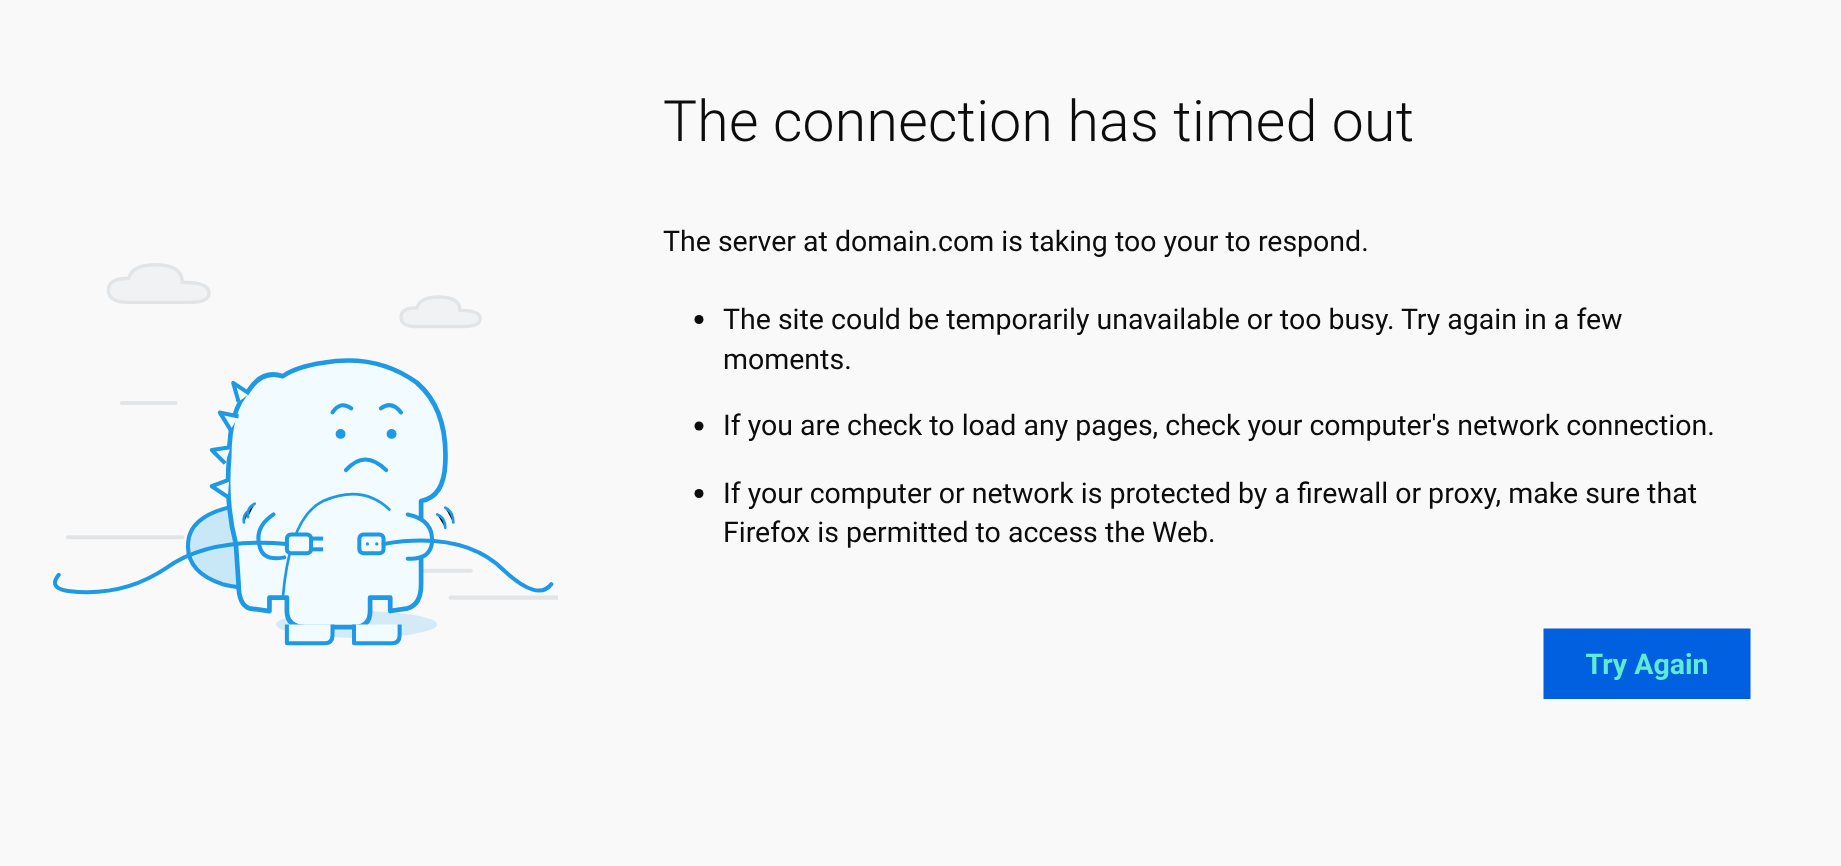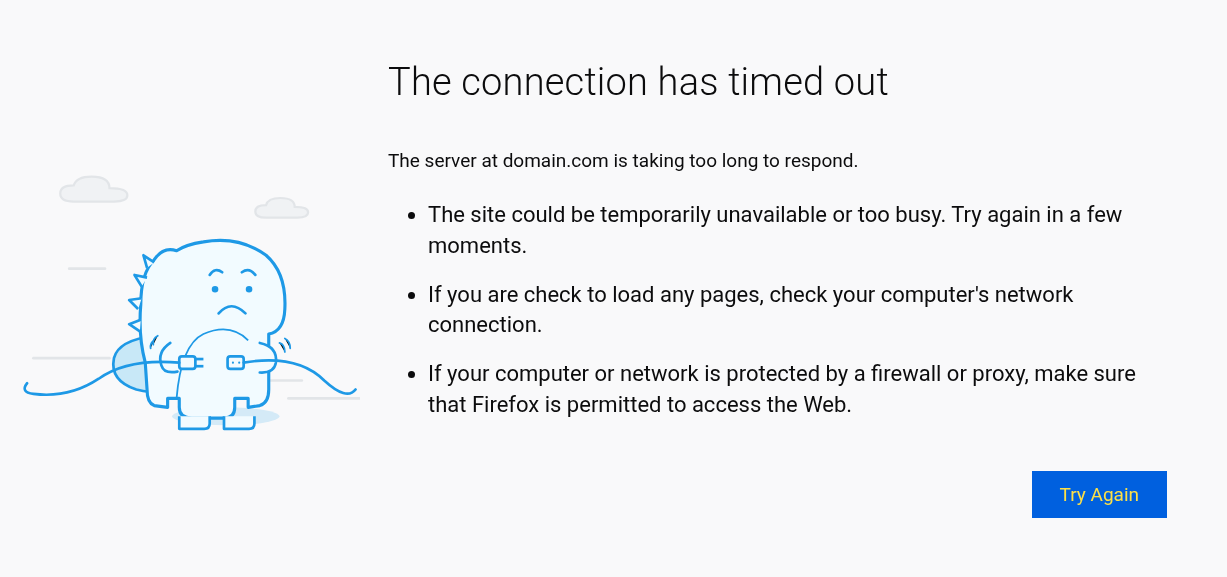--- a/index.html
+++ b/index.html
@@ -6,22 +6,22 @@
     body {
       width: 1227px;
       height: 577px;
       background: #f9f9fa;
       font-family: -apple-system, BlinkMacSystemFont, "Segoe UI", Roboto, Helvetica, Arial, sans-serif;
       color: #0c0c0d;
       overflow: hidden;
     }
     .container {
       display: flex;
-      padding: 50px 60px 40px 20px;
-      gap: 28px;
+      padding: 50px 60px 40px 32px;
+      gap: 70px;
       height: 100%;
       position: relative;
     }
     .illustration {
       flex: 0 0 340px;
       position: relative;
       padding-top: 80px;
     }
     .content {
       flex: 1;
@@ -39,35 +39,35 @@
       font-weight: 400;
       color: #0c0c0d;
       margin-bottom: 28px;
     }
     .reasons {
       list-style: disc;
       padding-left: 40px;
       margin-bottom: 50px;
     }
     .reasons li {
-      font-size: 22px;
+      font-size: 19px;
       line-height: 1.4;
       margin-bottom: 18px;
       color: #0c0c0d;
     }
     .button-row {
       display: flex;
       justify-content: flex-end;
     }
     .try-again-btn {
       background: #0060df;
-      color: #fde047;
+      color: #5eead4;
       border: none;
       font-size: 19px;
-      font-weight: 400;
+      font-weight: 700;
       padding: 12px 28px;
       cursor: pointer;
       font-family: inherit;
     }
     svg { display: block; }
   </style>
 </head>
 <body>
 
 <div class="container">
@@ -161,21 +161,21 @@
 
       <g stroke="#1e99e6" stroke-width="3" fill="#f2fbff" stroke-linejoin="round">
         <path d="M 178 320 l 0 14 l 28 0 q 6 0 6 -6 l 0 -8"></path>
         <path d="M 228 320 l 0 14 l 28 0 q 6 0 6 -6 l 0 -8"></path>
       </g>
     </svg>
   </div>
 
   <div class="content">
     <h1 class="title">The connection has timed out</h1>
-    <p class="subtitle">The server at domain.com is taking too long to respond.</p>
+    <p class="subtitle">The server at domain.com is taking too your to respond.</p>
     <ul class="reasons">
       <li>The site could be temporarily unavailable or too busy. Try again in a few moments.</li>
       <li>If you are check to load any pages, check your computer's network connection.</li>
       <li>If your computer or network is protected by a firewall or proxy, make sure that Firefox is permitted to access the Web.</li>
     </ul>
     <div class="button-row">
       <button class="try-again-btn">Try Again</button>
     </div>
   </div>
 </div>

